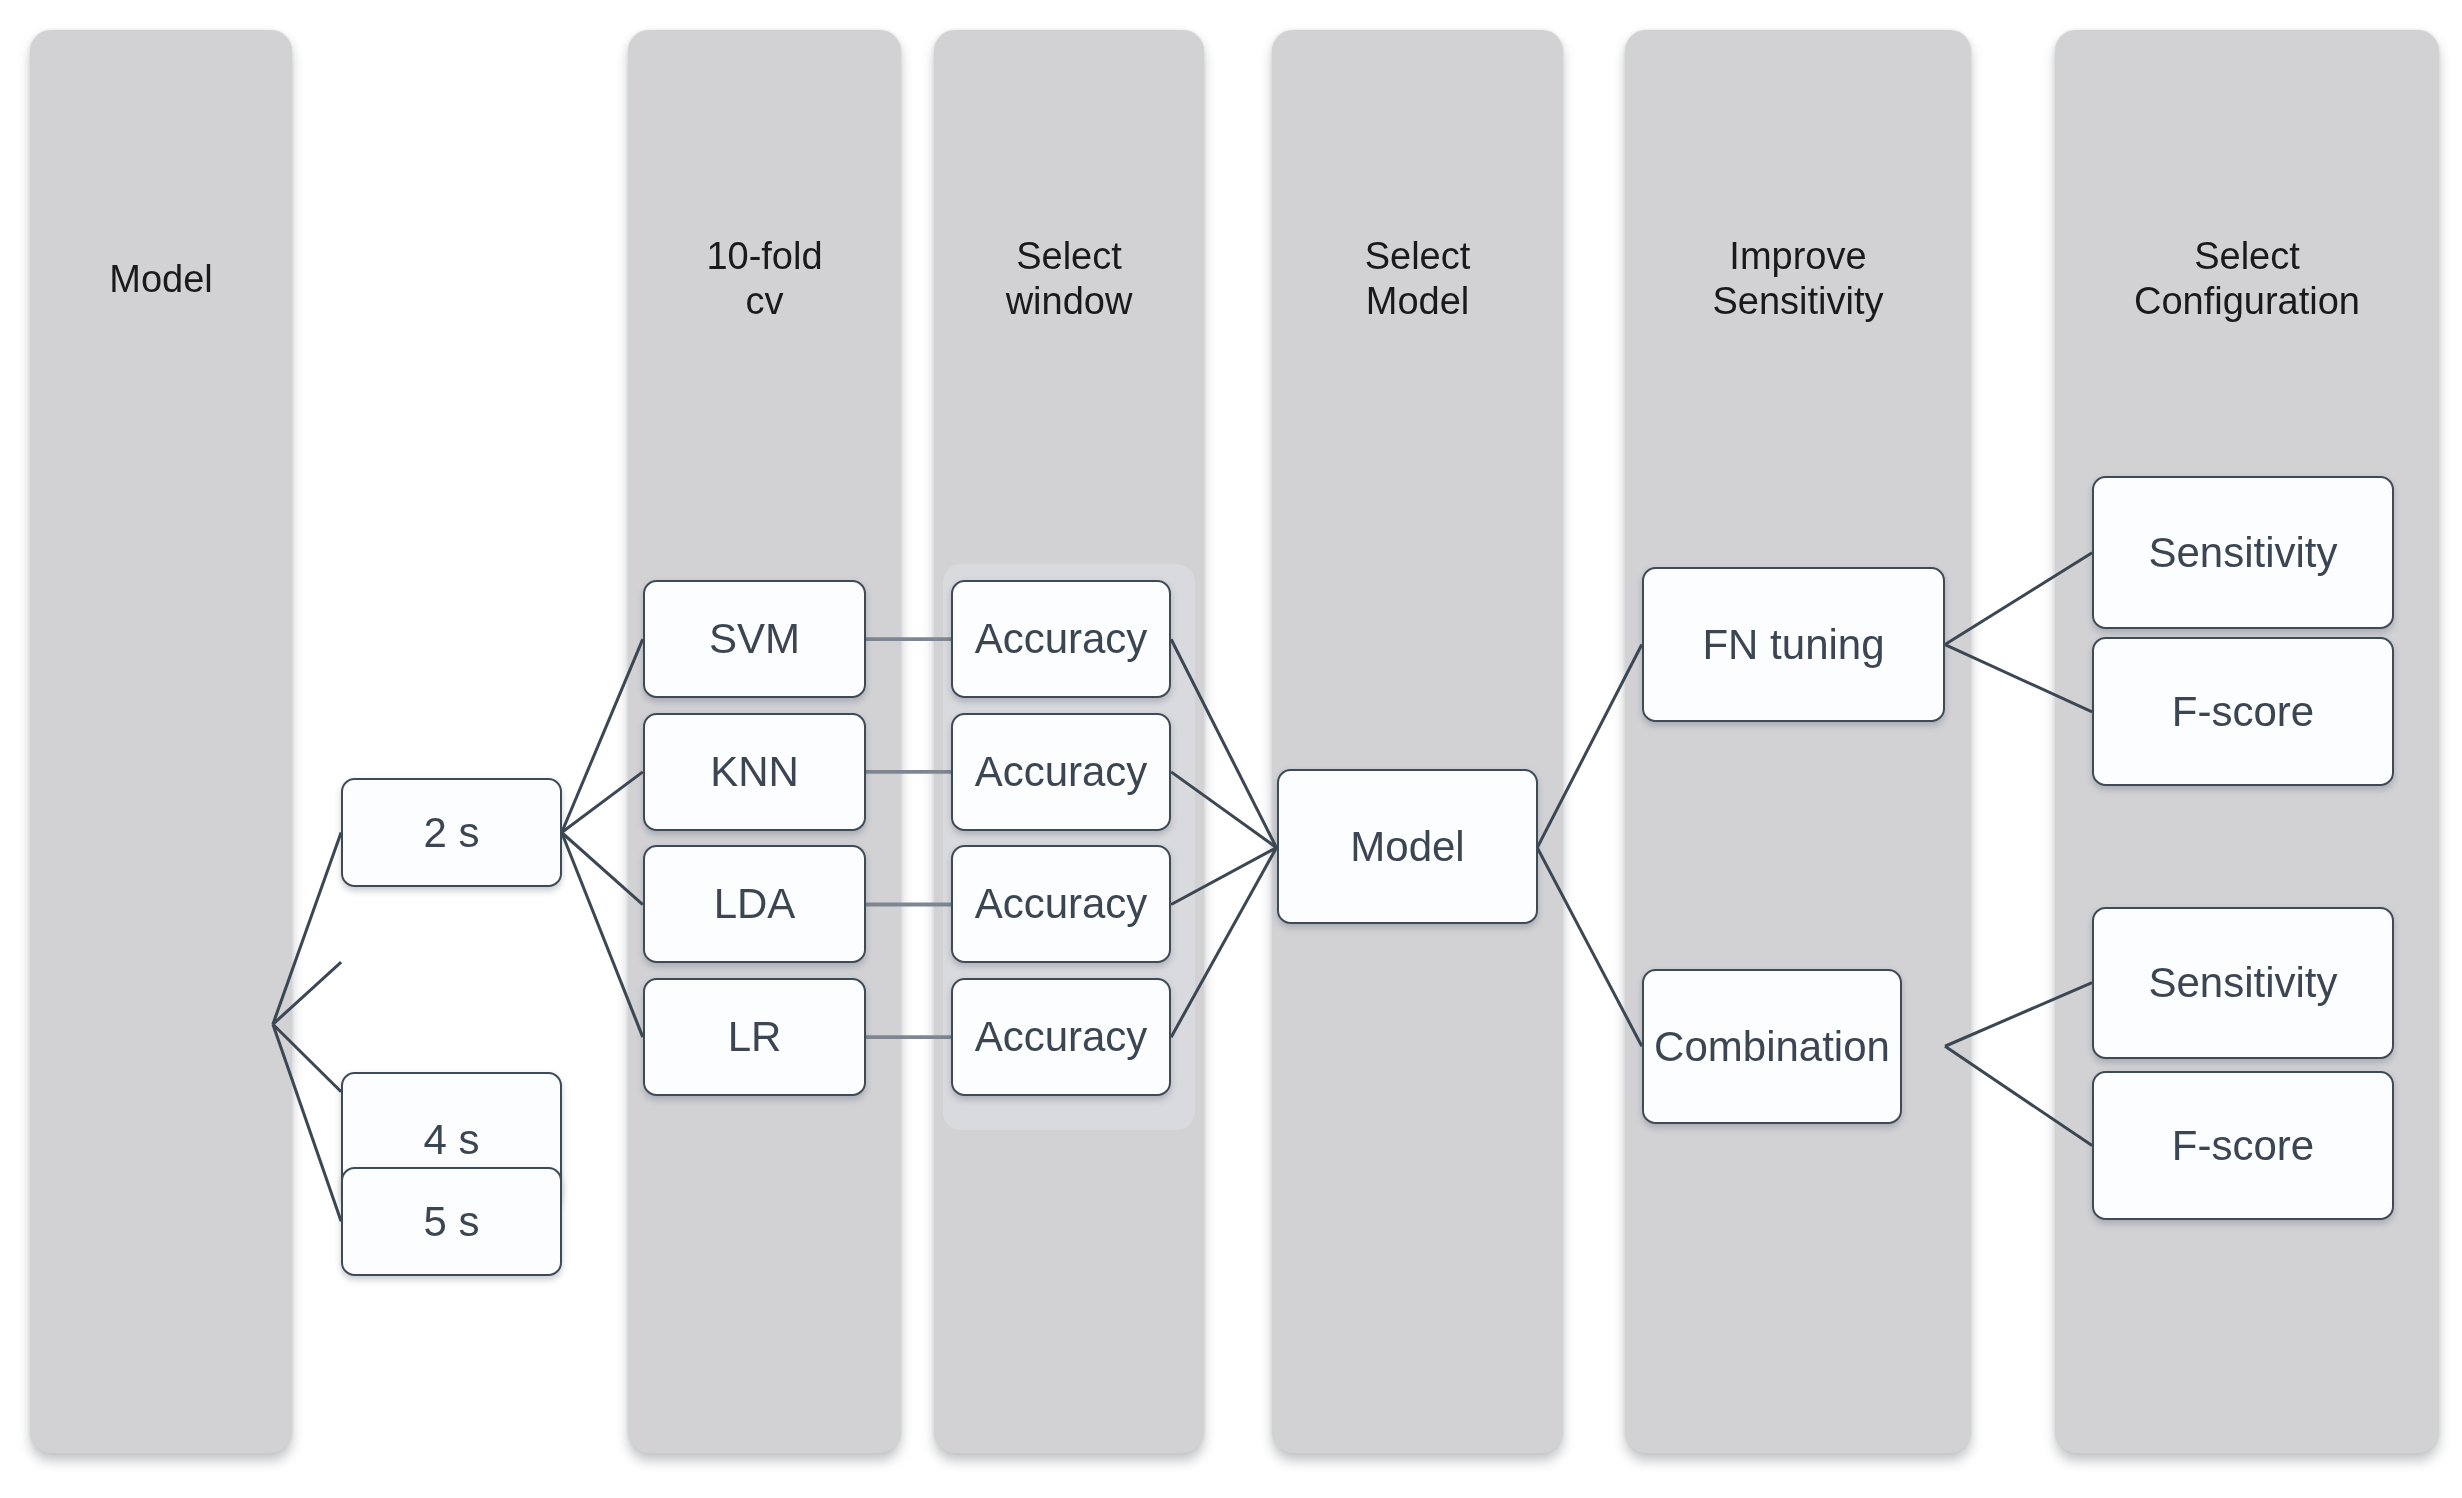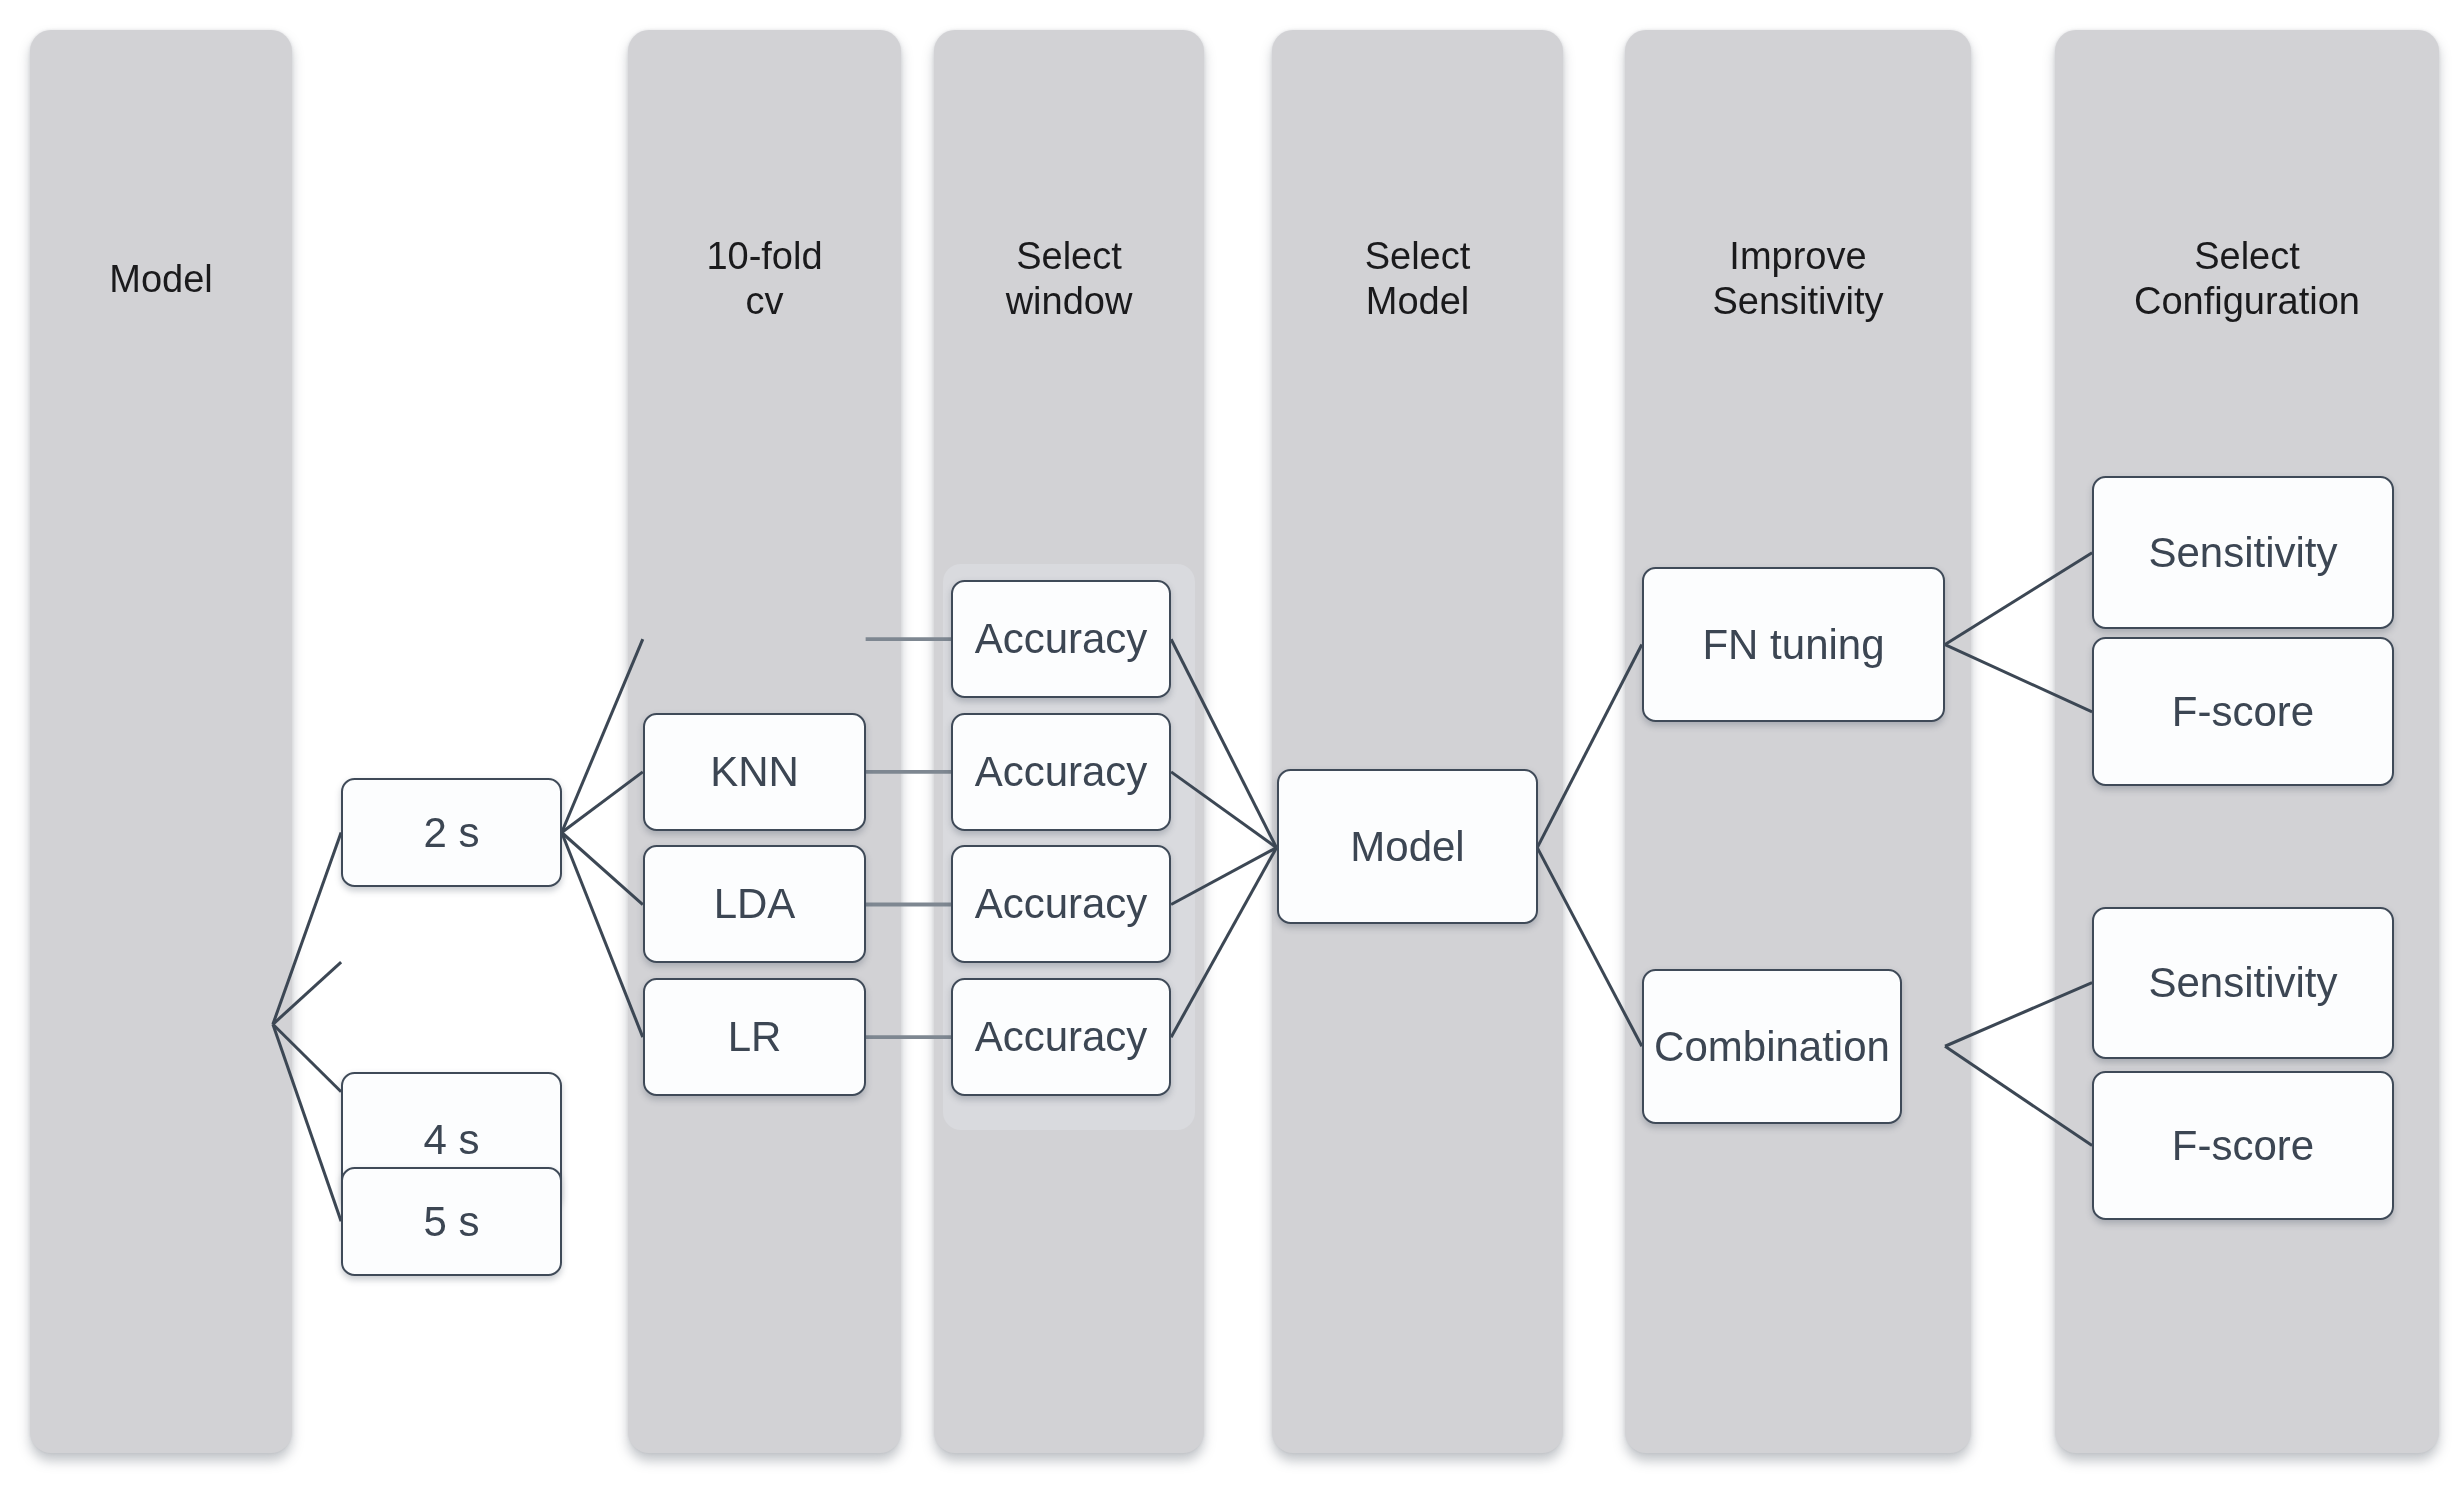--- a/index.html
+++ b/index.html
@@ -111,20 +111,23 @@
   <div class="node" style="left:341px;top:778px;width:221px;height:109px">
     <span class="node-label">2 s</span>
   </div>
   <div class="node" style="left:341px;top:1072px;width:221px;height:135px">
     <span class="node-label">4 s</span>
   </div>
   <div class="node" style="left:341px;top:1167px;width:221px;height:109px">
     <span class="node-label">5 s</span>
   </div>
 
+  <div class="node" style="left:643px;top:580px;width:223px;height:118px">
+    <span class="node-label">SVM</span>
+  </div>
   <div class="node" style="left:643px;top:713px;width:223px;height:118px">
     <span class="node-label">KNN</span>
   </div>
   <div class="node" style="left:643px;top:845px;width:223px;height:118px">
     <span class="node-label">LDA</span>
   </div>
   <div class="node" style="left:643px;top:978px;width:223px;height:118px">
     <span class="node-label">LR</span>
   </div>
 

